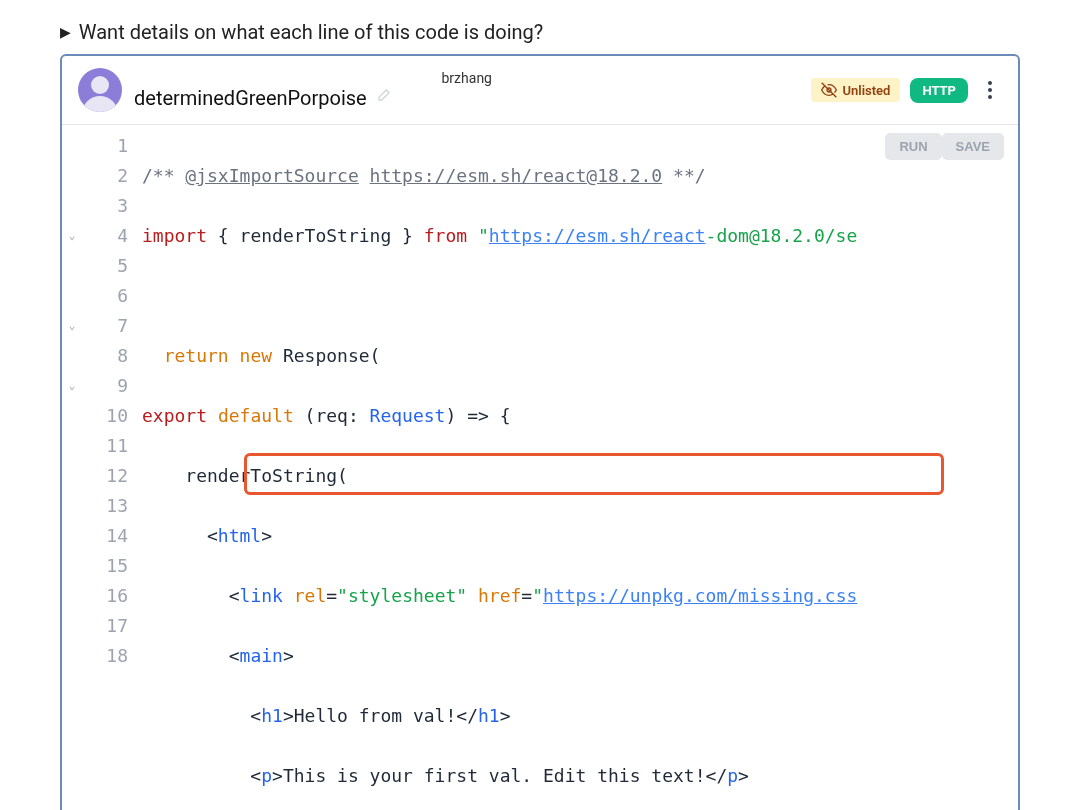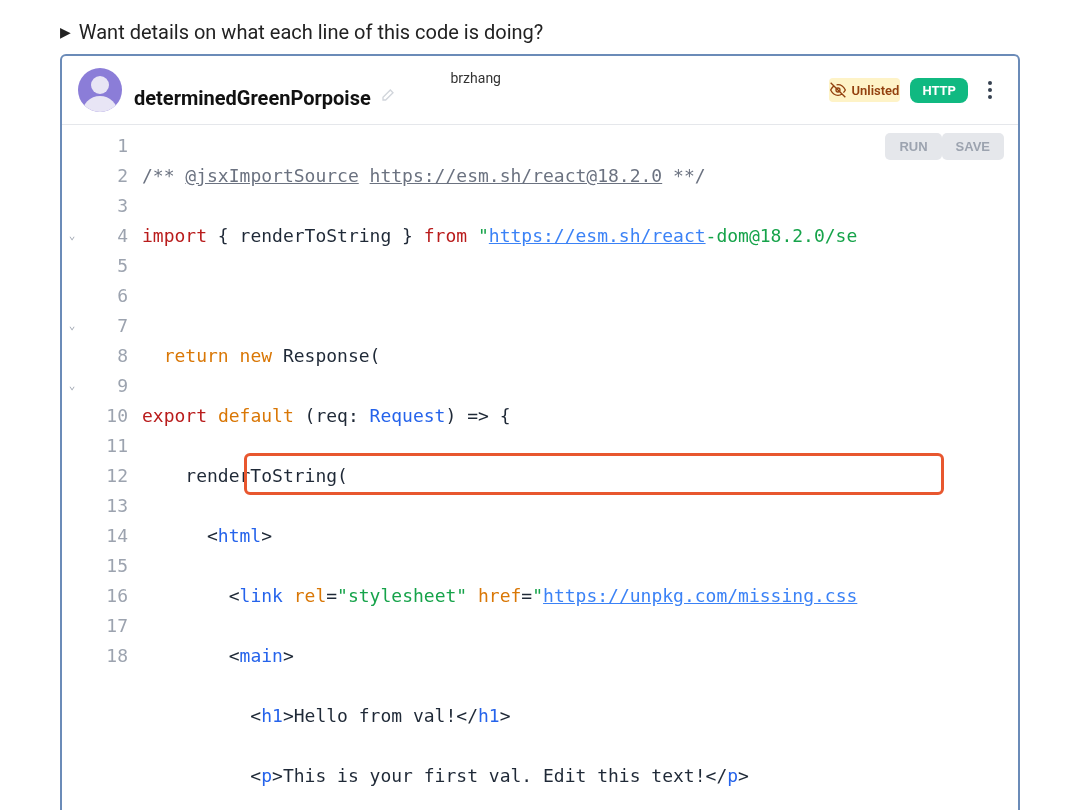--- a/index.html
+++ b/index.html
@@ -54,27 +54,27 @@
   .avatar::after {
     content: "";
     position: absolute;
     width: 36px; height: 36px;
     background: #e8e5f5;
     border-radius: 50%;
     top: 28px; left: 4px;
   }
   .title-block { flex: 1; }
   .title-block .user { font-size: 14px; color: #333; text-align: center; }
-  .title-block .name { font-size: 20px; font-weight: 700; color: #111; display:flex; align-items:center; gap:8px;text-align:right;}
+  .title-block .name { font-size: 20px; font-weight: 400; color: #111; display:flex; align-items:center; gap:8px;text-align:right;}
   .edit-icon { color: #d1d5db; font-size: 16px; }
   .header-actions { display:flex; align-items:center; gap:10px; }
   .badge-unlisted {
     background: #fef3c7;
     color: #92400e;
-    padding: 4px 1px;
+    padding: 4px 10px;
     border-radius: 4px;
     font-size: 13px;
     font-weight: 600;
     display:flex; align-items:center; gap:5px;
   }
   .badge-http {
     background: #10b981;
     color: #fff;
     padding: 5px 12px;
     border-radius: 8px;

